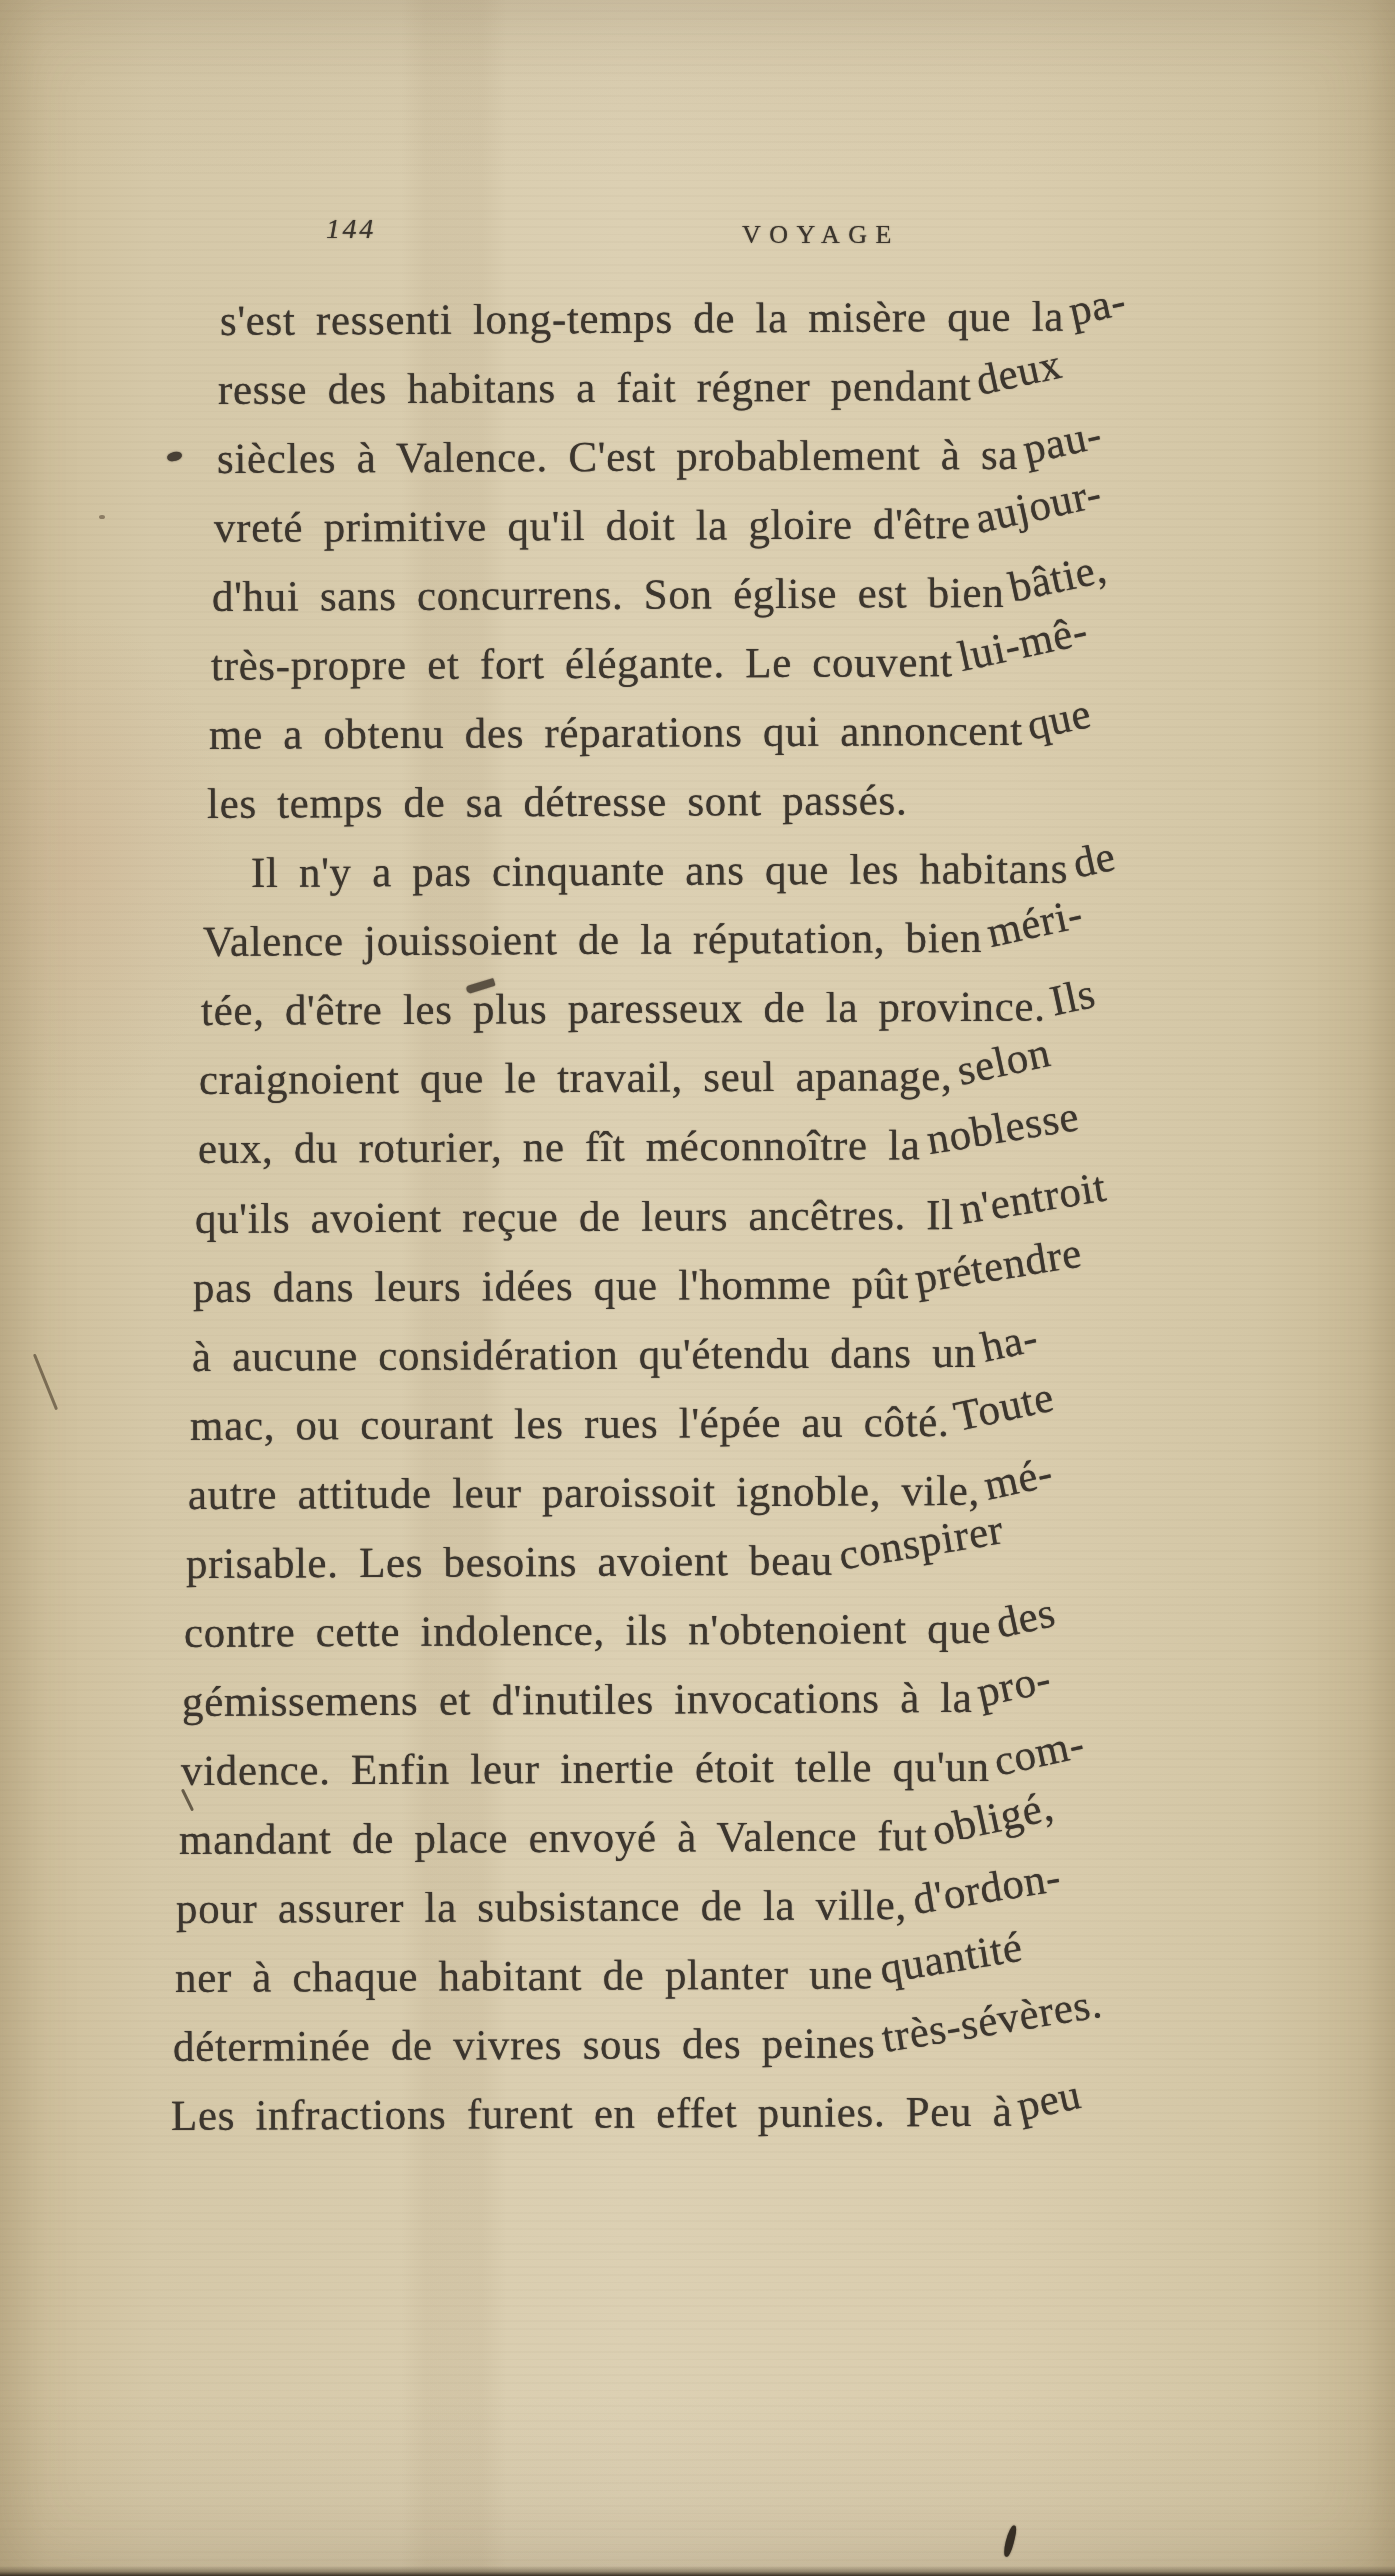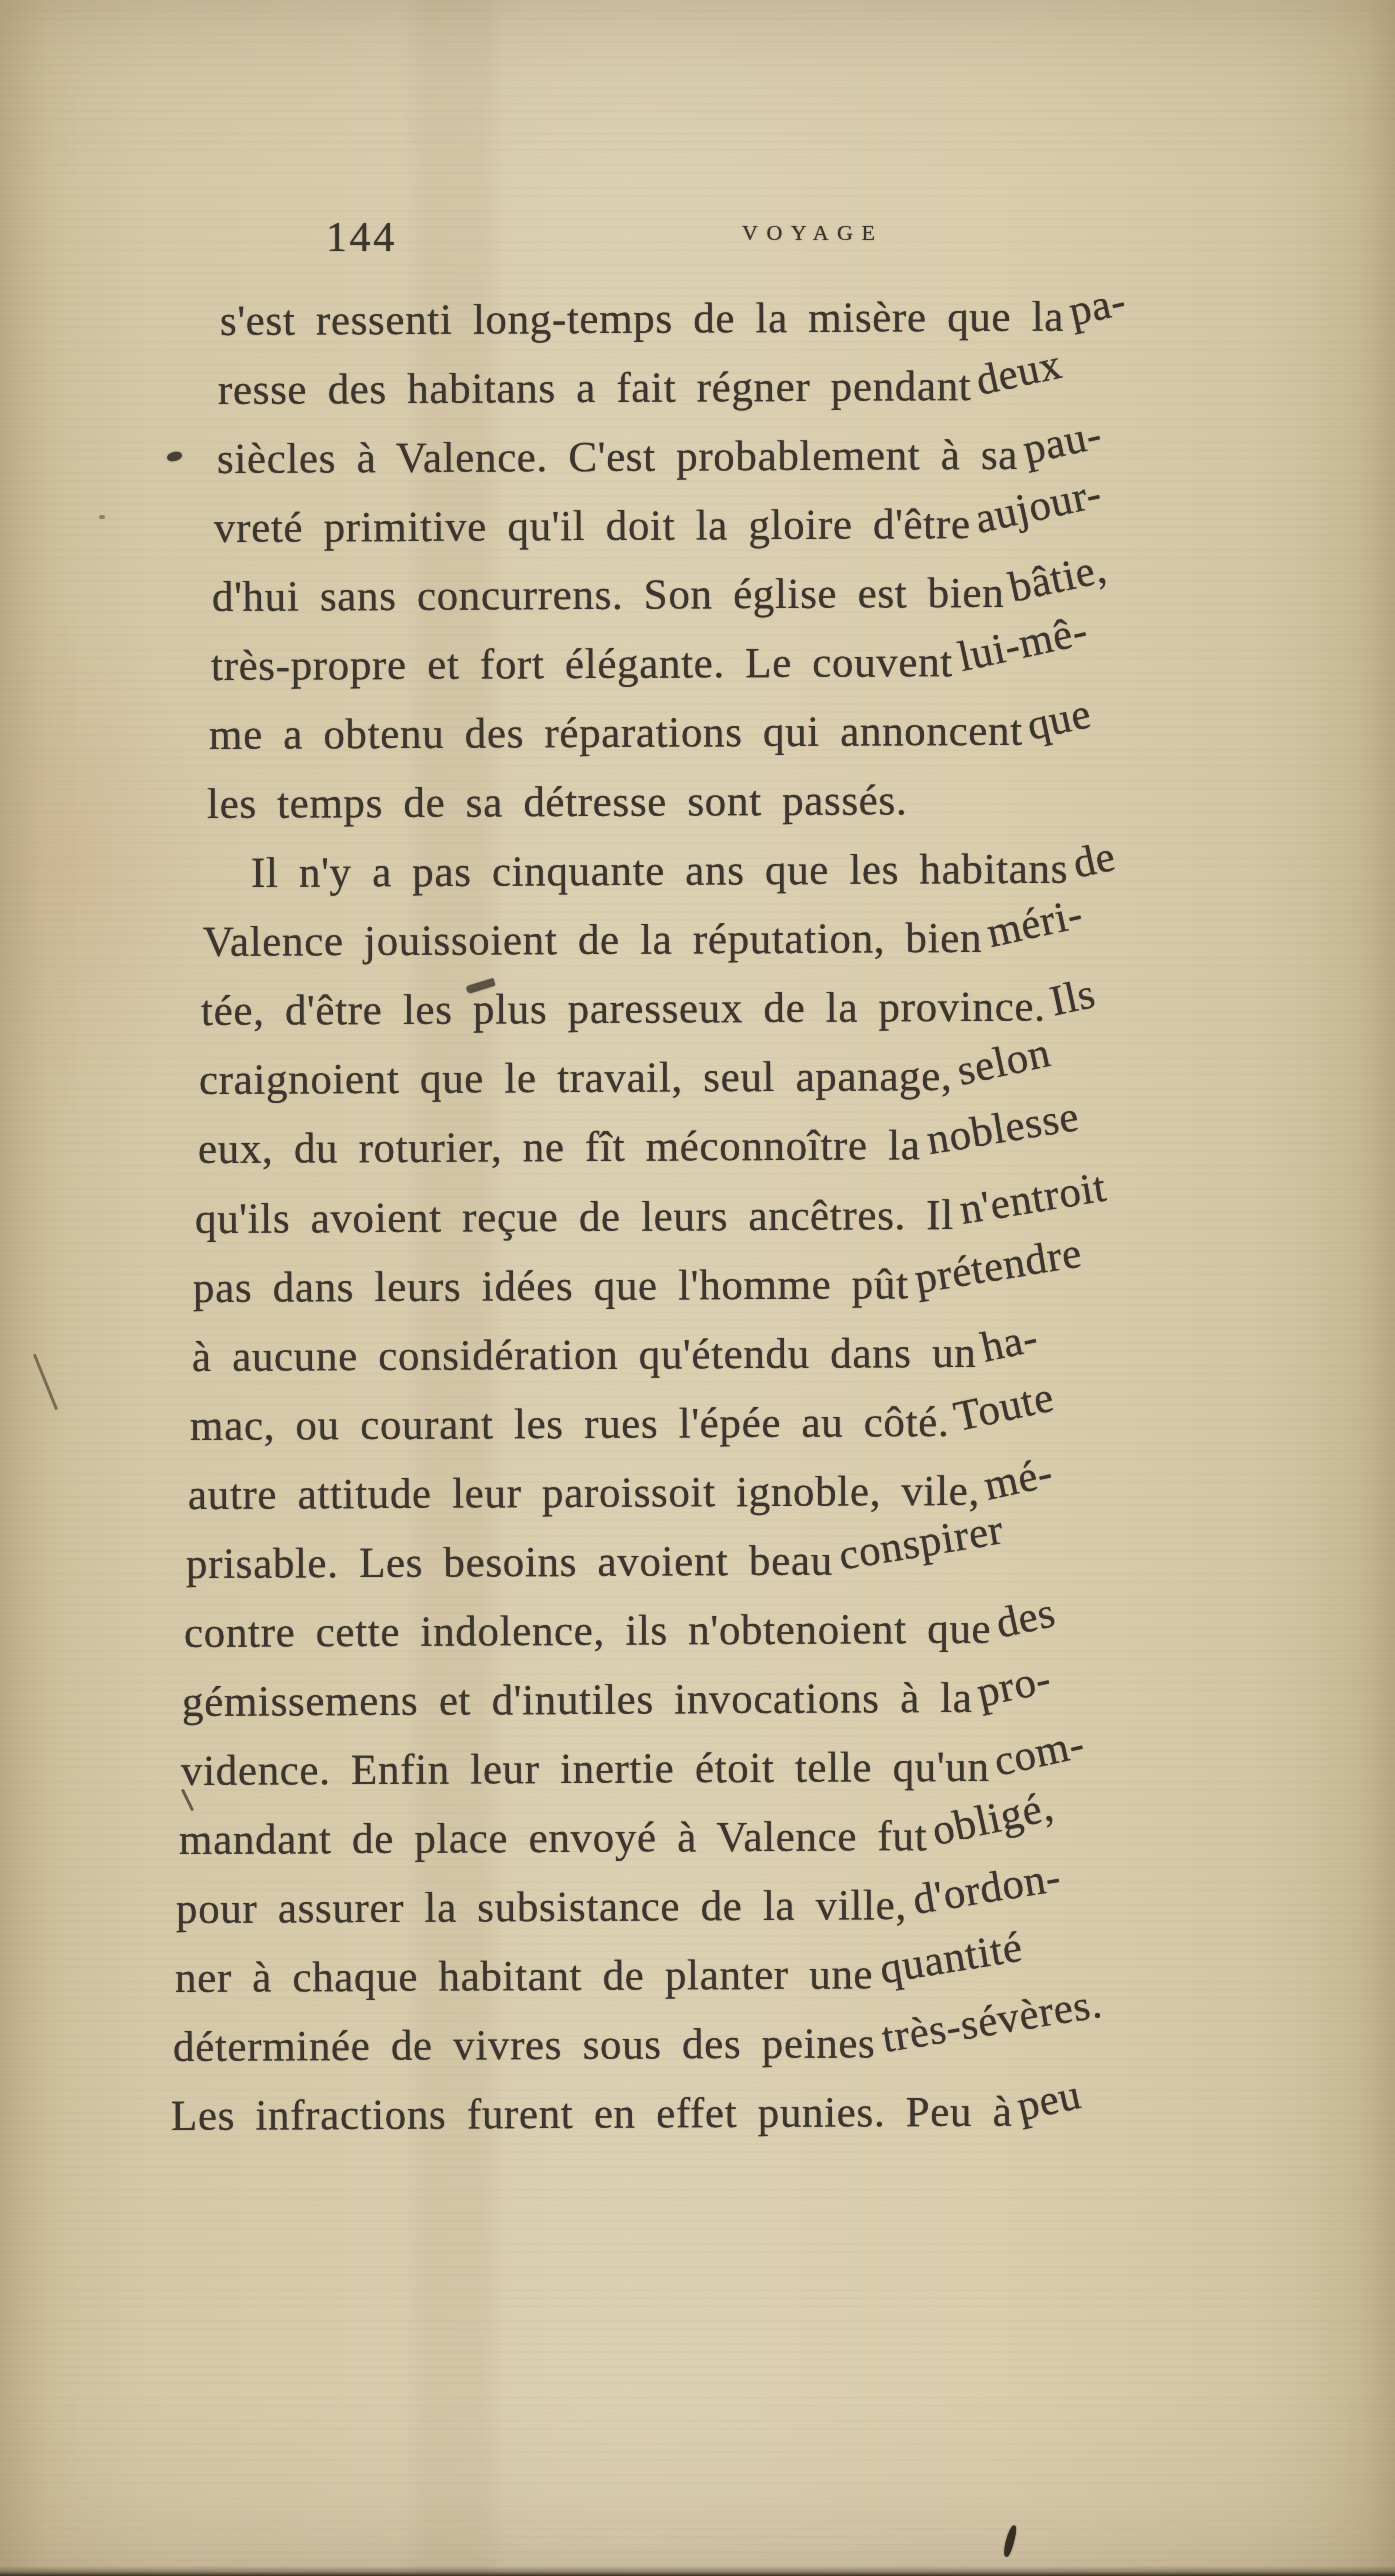--- a/index.html
+++ b/index.html
@@ -32,26 +32,27 @@
   }
   .page::after {
     content: "";
     position: absolute; left: 0; right: 0; bottom: 0; height: 10.2px;
     background: linear-gradient(180deg, rgba(40,32,20,0) 0%, rgba(50,40,26,0.35) 55%, #3a3024 100%);
     pointer-events: none;
   }
 
   .page-number {
     position: absolute; left: 326px; top: 213px;
-    font-size: 42px; letter-spacing: 2.6px;
+    font-size: 28px; letter-spacing: 2.6px;
     text-shadow: 0 0 1.2px rgba(60,52,44,0.9);
+    font-style: italic;
   }
   .running-title {
     position: absolute; left: 742px; top: 220px;
-    font-size: 22px; letter-spacing: 8.5px;
+    font-size: 26px; letter-spacing: 8.5px;
     text-shadow: 0 0 1.2px rgba(60,52,44,0.85);
   }
 
   .text-block { position: absolute; left: 0; top: 0; width: 100%; height: 100%; }
 
   .line {
     position: absolute;
     white-space: nowrap;
     font-size: 43px;
     line-height: 51px;

